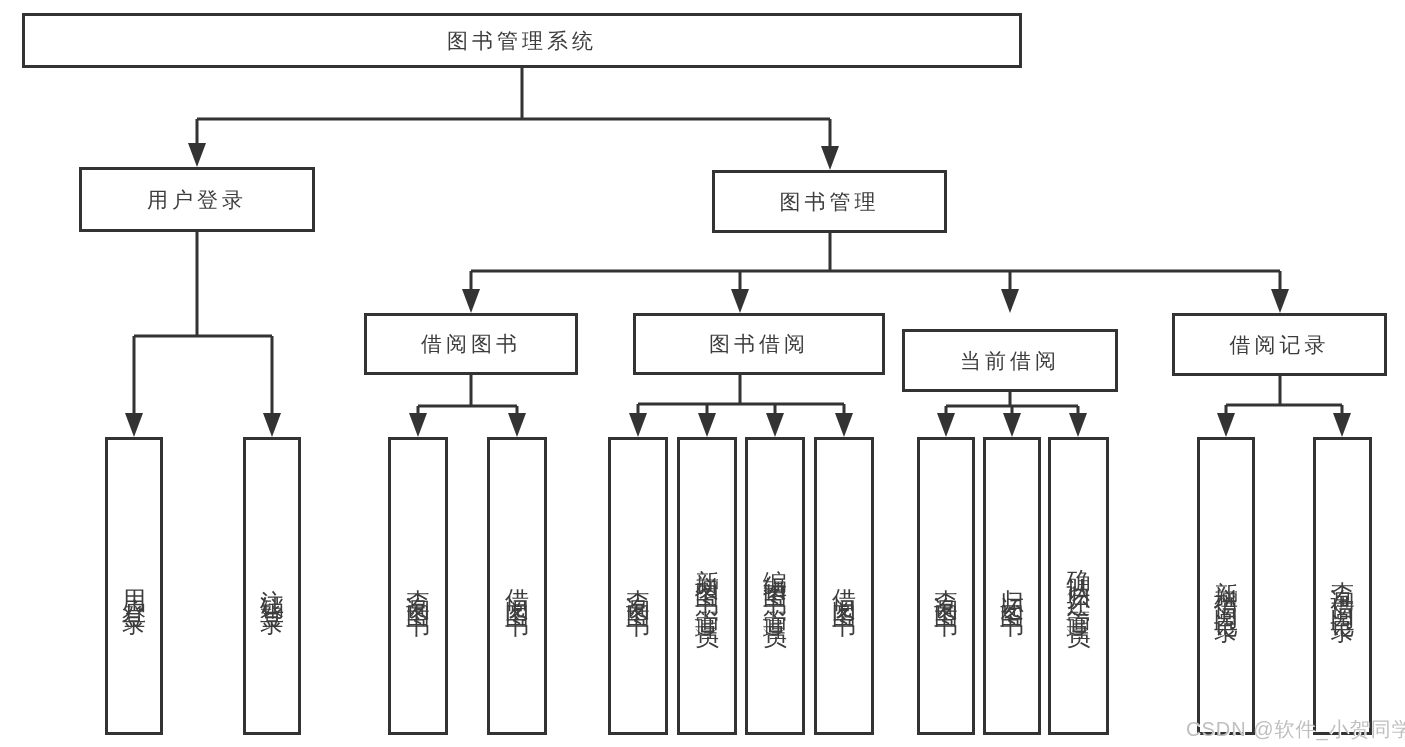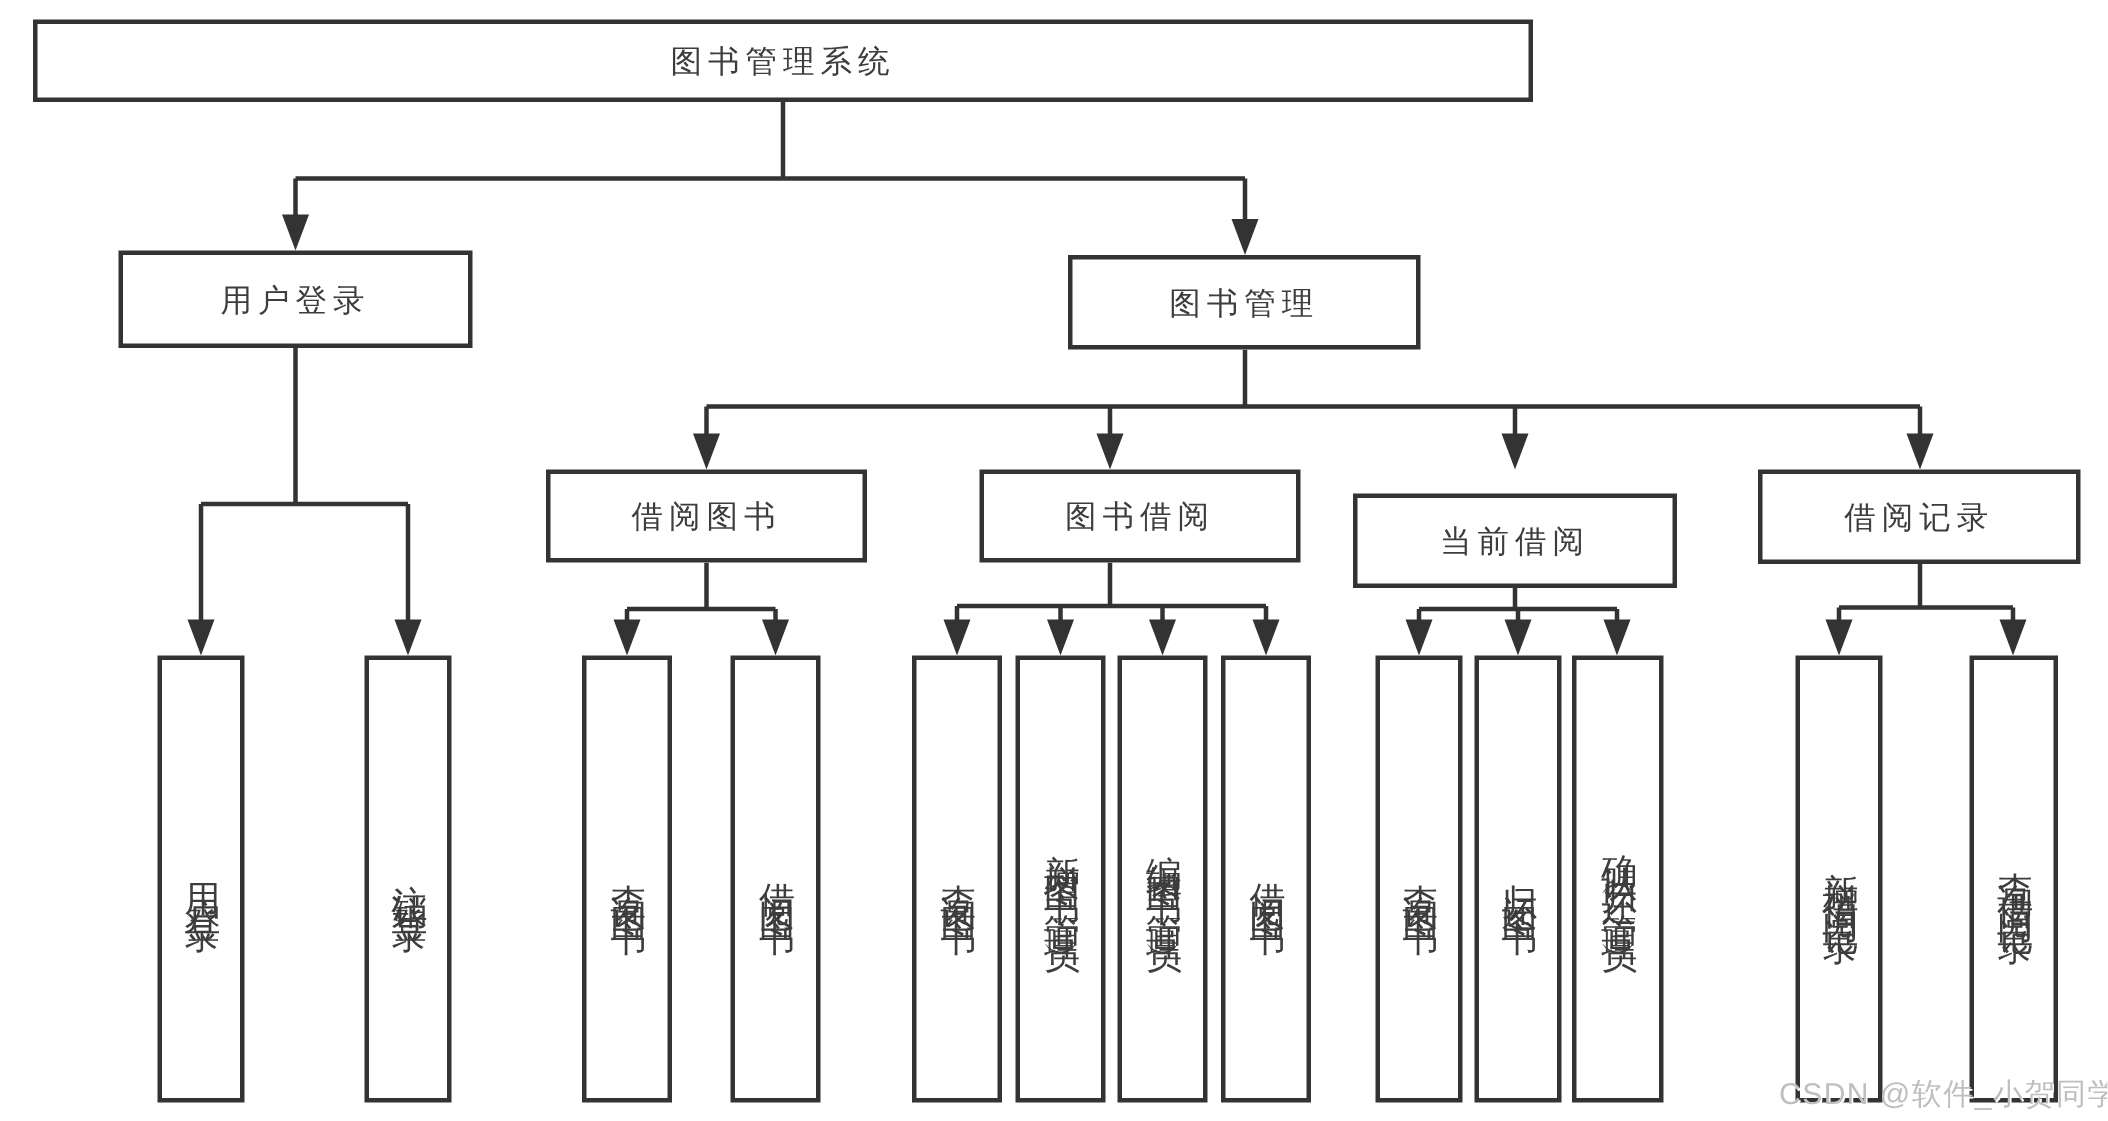--- a/index.html
+++ b/index.html
@@ -105,21 +105,21 @@
       <polygon points="1333,413 1351,413 1342,437"></polygon>
     </g>
   </svg>
 
   <div class="node hnode" style="left:22px; top:13px; width:1000px; height:55px;">图书管理系统</div>
 
   <div class="node hnode" style="left:79px; top:167px; width:236px; height:65px;">用户登录</div>
   <div class="node hnode" style="left:712px; top:170px; width:235px; height:63px;">图书管理</div>
 
   <div class="node hnode" style="left:364px; top:313px; width:214px; height:62px;">借阅图书</div>
-  <div class="node hnode" style="left:653px; top:313px; width:214px; height:62px;">图书借阅</div>
+  <div class="node hnode" style="left:633px; top:313px; width:252px; height:62px;">图书借阅</div>
   <div class="node hnode" style="left:902px; top:313px; width:216px; height:63px;margin-top:16px;">当前借阅</div>
   <div class="node hnode" style="left:1172px; top:313px; width:215px; height:63px;">借阅记录</div>
 
   <div class="node vnode" style="left:105px; top:437px; width:58px; height:298px;">
     <span>用户登录</span>
   </div>
   <div class="node vnode" style="left:243px; top:437px; width:58px; height:298px;">
     <span>注销登录</span>
   </div>
 

